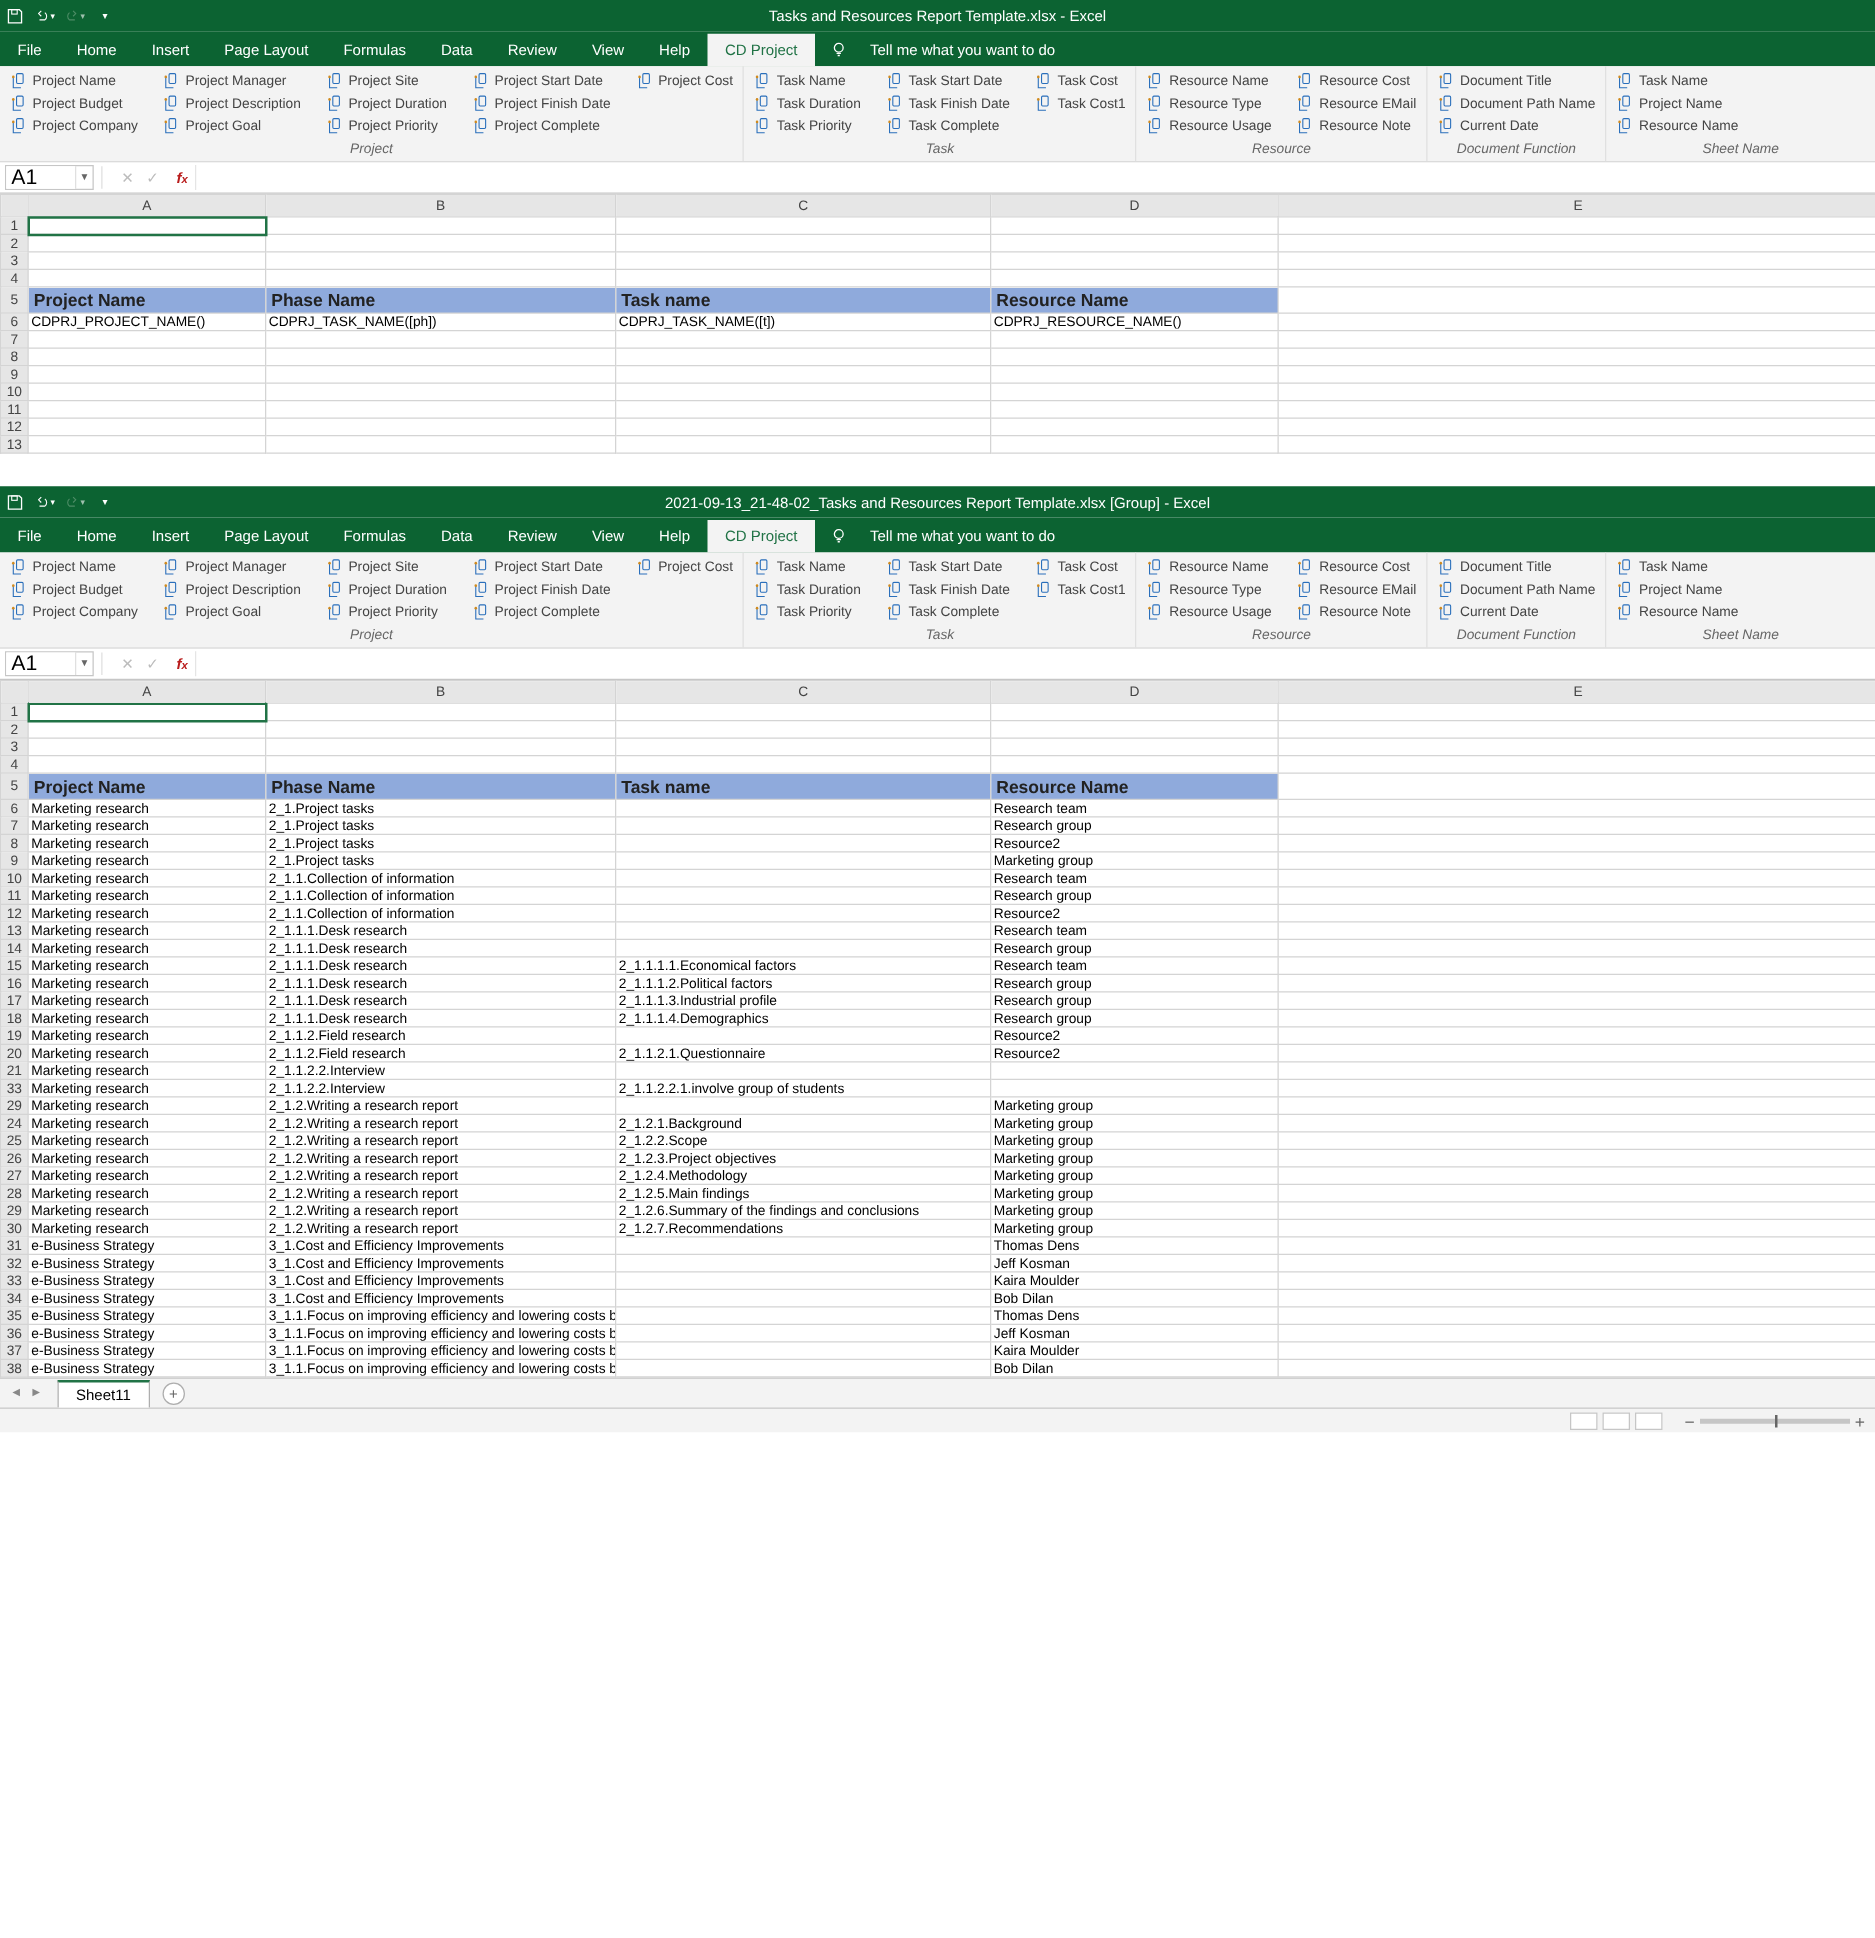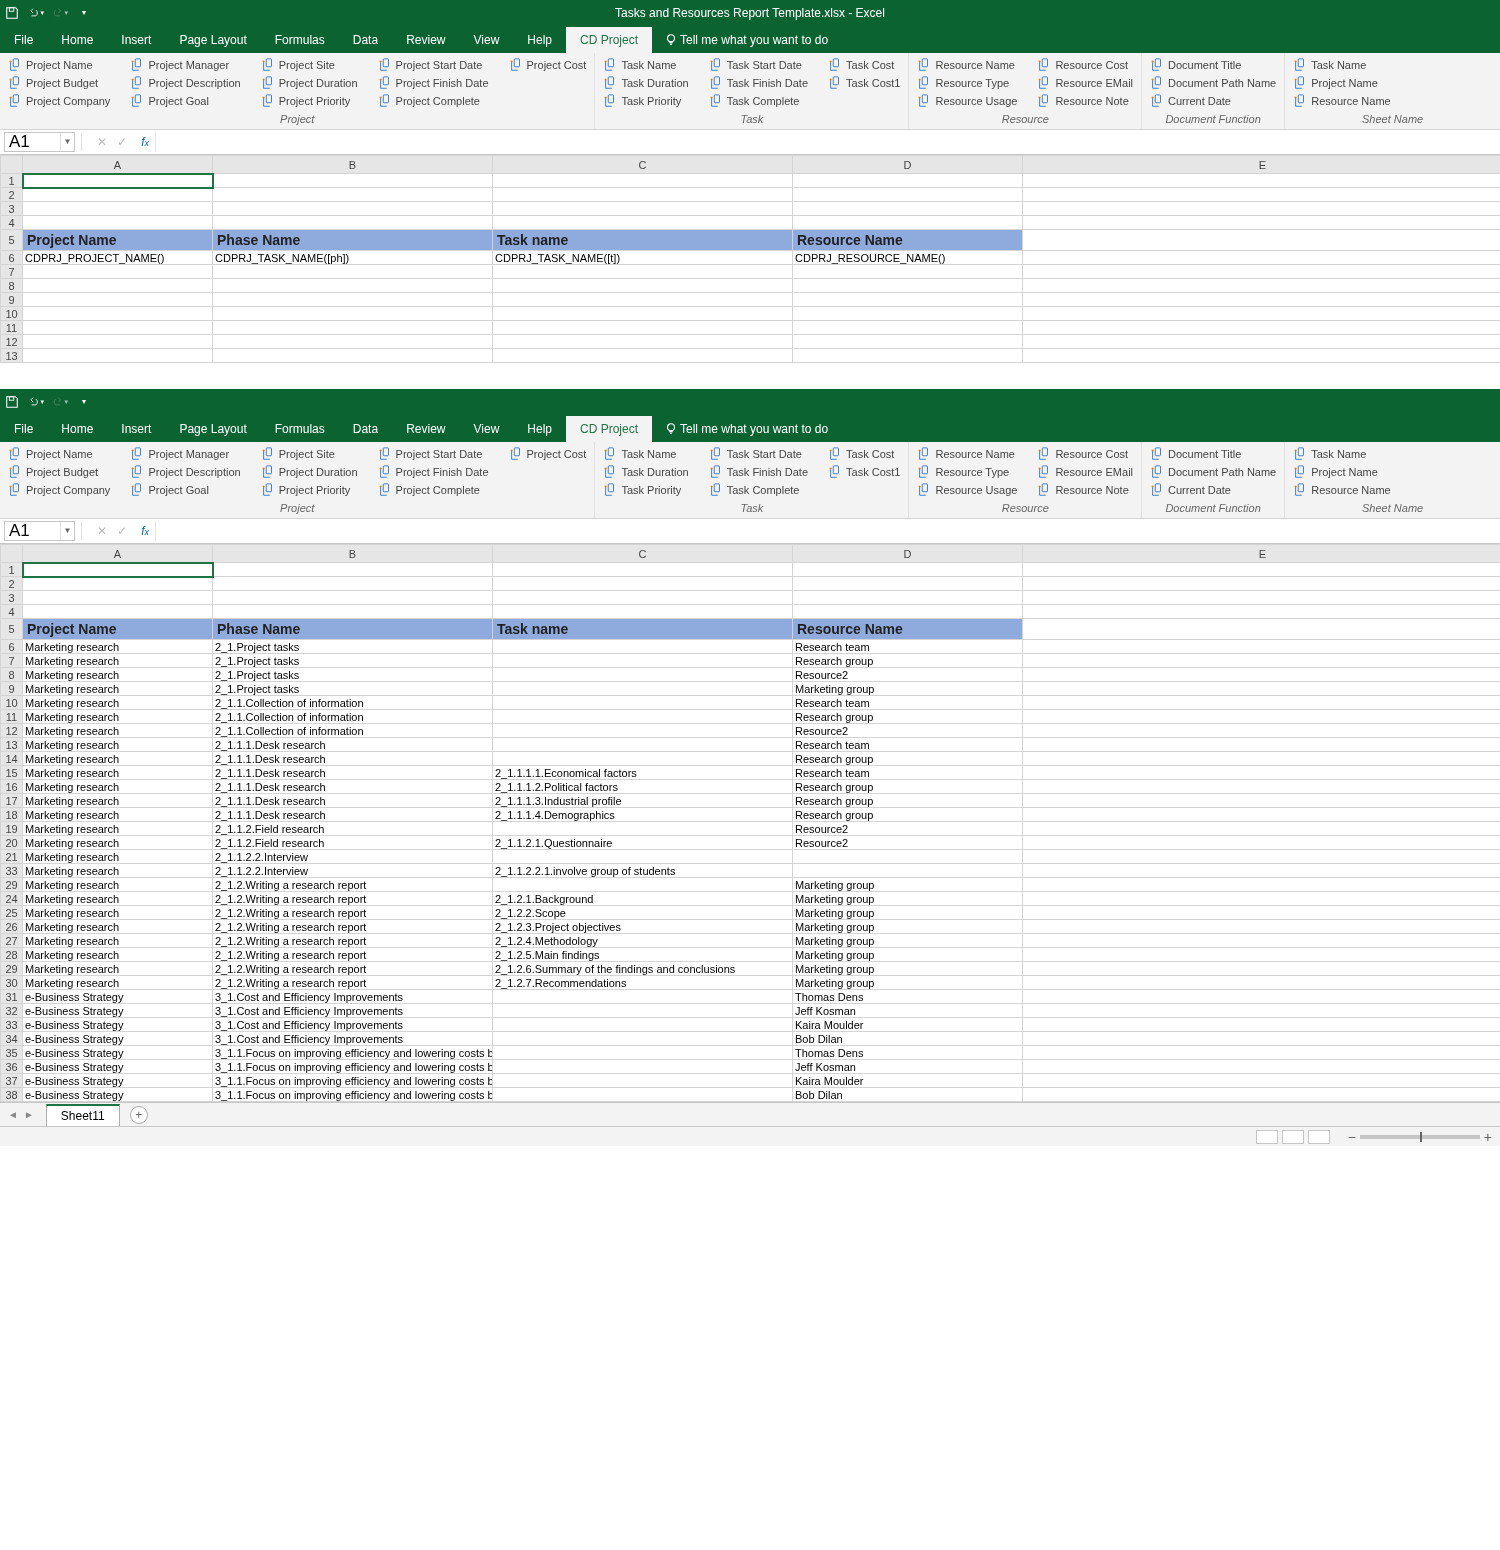--- a/index.html
+++ b/index.html
@@ -10,42 +10,42 @@
   .titlebar { background: #0c6332; height: 25px; display: flex; align-items: center; color: #fff; padding: 0 4px; position: relative; }
   .titlebar .qat { display: flex; align-items: center; gap: 8px; }
   .qat-icon { display: inline-flex; align-items: center; justify-content: center; width: 16px; height: 16px; color: #fff; }
   .qat-icon svg { display: block; }
   .titlebar .title { position: absolute; left: 0; right: 0; text-align: center; font-size: 12px; pointer-events: none; }
 
   
   .menubar { background: #0c6332; display: flex; align-items: flex-end; height: 28px; padding-left: 0; }
   .menutab { color: #fff; padding: 6px 14px; font-size: 12px; cursor: pointer; }
   .menutab.active { background: #f3f3f3; color: #217346; }
-  .tellme { display: flex; align-items: center; gap: 2px; color: #fff; padding: 6px 12px; font-size: 12px; }
+  .tellme { display: flex; align-items: center; gap: 18px; color: #fff; padding: 6px 12px; font-size: 12px; }
   .tellme svg { display: block; }
 
   
   .ribbon { background: #f3f3f3; border-bottom: 1px solid #d4d4d4; display: flex; }
   .ribbon-group { border-right: 1px solid #e0e0e0; padding: 4px 6px 2px 6px; display: flex; flex-direction: column; }
   .ribbon-group.last { border-right: none; flex: 1; }
   .ribbon-grid { display: flex; gap: 16px; }
   .ribbon-col { display: flex; flex-direction: column; gap: 2px; }
   .ribbon-btn { display: flex; align-items: center; gap: 4px; padding: 1px 2px; white-space: nowrap; cursor: pointer; color: #444; font-size: 11px; }
   .ribbon-btn .ico { width: 14px; height: 14px; display: inline-flex; align-items: center; justify-content: center; }
   .ribbon-btn .ico svg { display:block; }
   .ribbon-group-label { text-align: center; color: #666; font-size: 11px; margin-top: 4px; padding-bottom: 2px; font-style: italic; }
 
   
   .formula-bar { display: flex; align-items: center; height: 25px; border-bottom: 1px solid #c6c6c6; background: #fff; }
   .namebox { display: flex; align-items: center; border: 1px solid #c6c6c6; margin: 2px 2px 2px 4px; height: 20px; }
   .namebox input { border: none; width: 55px; padding: 0 4px; font-size: 17px; height: 18px; outline: none; }
   .namebox .dd { width: 14px; text-align: center; color: #666; font-size: 8px; border-left: 1px solid #e0e0e0; height: 18px; line-height: 18px;}
   .fx-btns { display: flex; align-items: center; gap: 10px; padding: 0 8px; color: #bcbcbc; }
   .fx-btns span { font-size: 12px; }
-  .fx-label { font-style: italic; color: #0369a1; font-size: 12px; padding: 0 6px; }
+  .fx-label { font-style: italic; color: #b91c1c; font-size: 12px; padding: 0 6px; font-weight: bold; }
   .formula-input { flex: 1; border-left: 1px solid #e5e5e5; height: 20px; padding: 0 6px; }
 
   
   .grid-wrap { position: relative; }
   .grid { border-collapse: collapse; table-layout: fixed; width: 1500px; }
   .grid th, .grid td { border: 1px solid #d4d4d4; font-size: 11px; height: 14px; overflow: hidden; white-space: nowrap; text-overflow: clip; }
   .grid thead th { background: #e6e6e6; color: #444; font-weight: normal; text-align: center; height: 18px; position: relative;}
   .grid .rowhdr { background: #e6e6e6; text-align: center; width: 22px; color: #444; }
   .grid thead th.corner { background: #e6e6e6; width: 22px; }
   .grid td { padding: 0 2px; background: #fff; }
@@ -660,20 +660,21 @@
           </span>
       <span class="qat-icon" style="opacity:.6">
             <svg width="14" height="14" viewBox="0 0 16 16">
               <path d="M5 4a5 5 0 0 0 0 8h6" fill="none" stroke="#7aa889" stroke-width="1.2"></path>
               <path d="M9 2l3 3-3 3" fill="none" stroke="#7aa889" stroke-width="1.2"></path>
             </svg>
             <span style="font-size:7px;margin-left:1px">▾</span>
           </span>
       <span class="qat-icon" style="font-size:8px">▾</span>
     </div>
+    <div class="title">2021-09-13_21-48-02_Tasks and Resources Report Template.xlsx  [Group]  -  Excel</div>
   </div>
       <div class="menubar">
         <div class="menutab">File</div>
         <div class="menutab">Home</div>
         <div class="menutab">Insert</div>
         <div class="menutab">Page Layout</div>
         <div class="menutab">Formulas</div>
         <div class="menutab">Data</div>
         <div class="menutab">Review</div>
         <div class="menutab">View</div>

